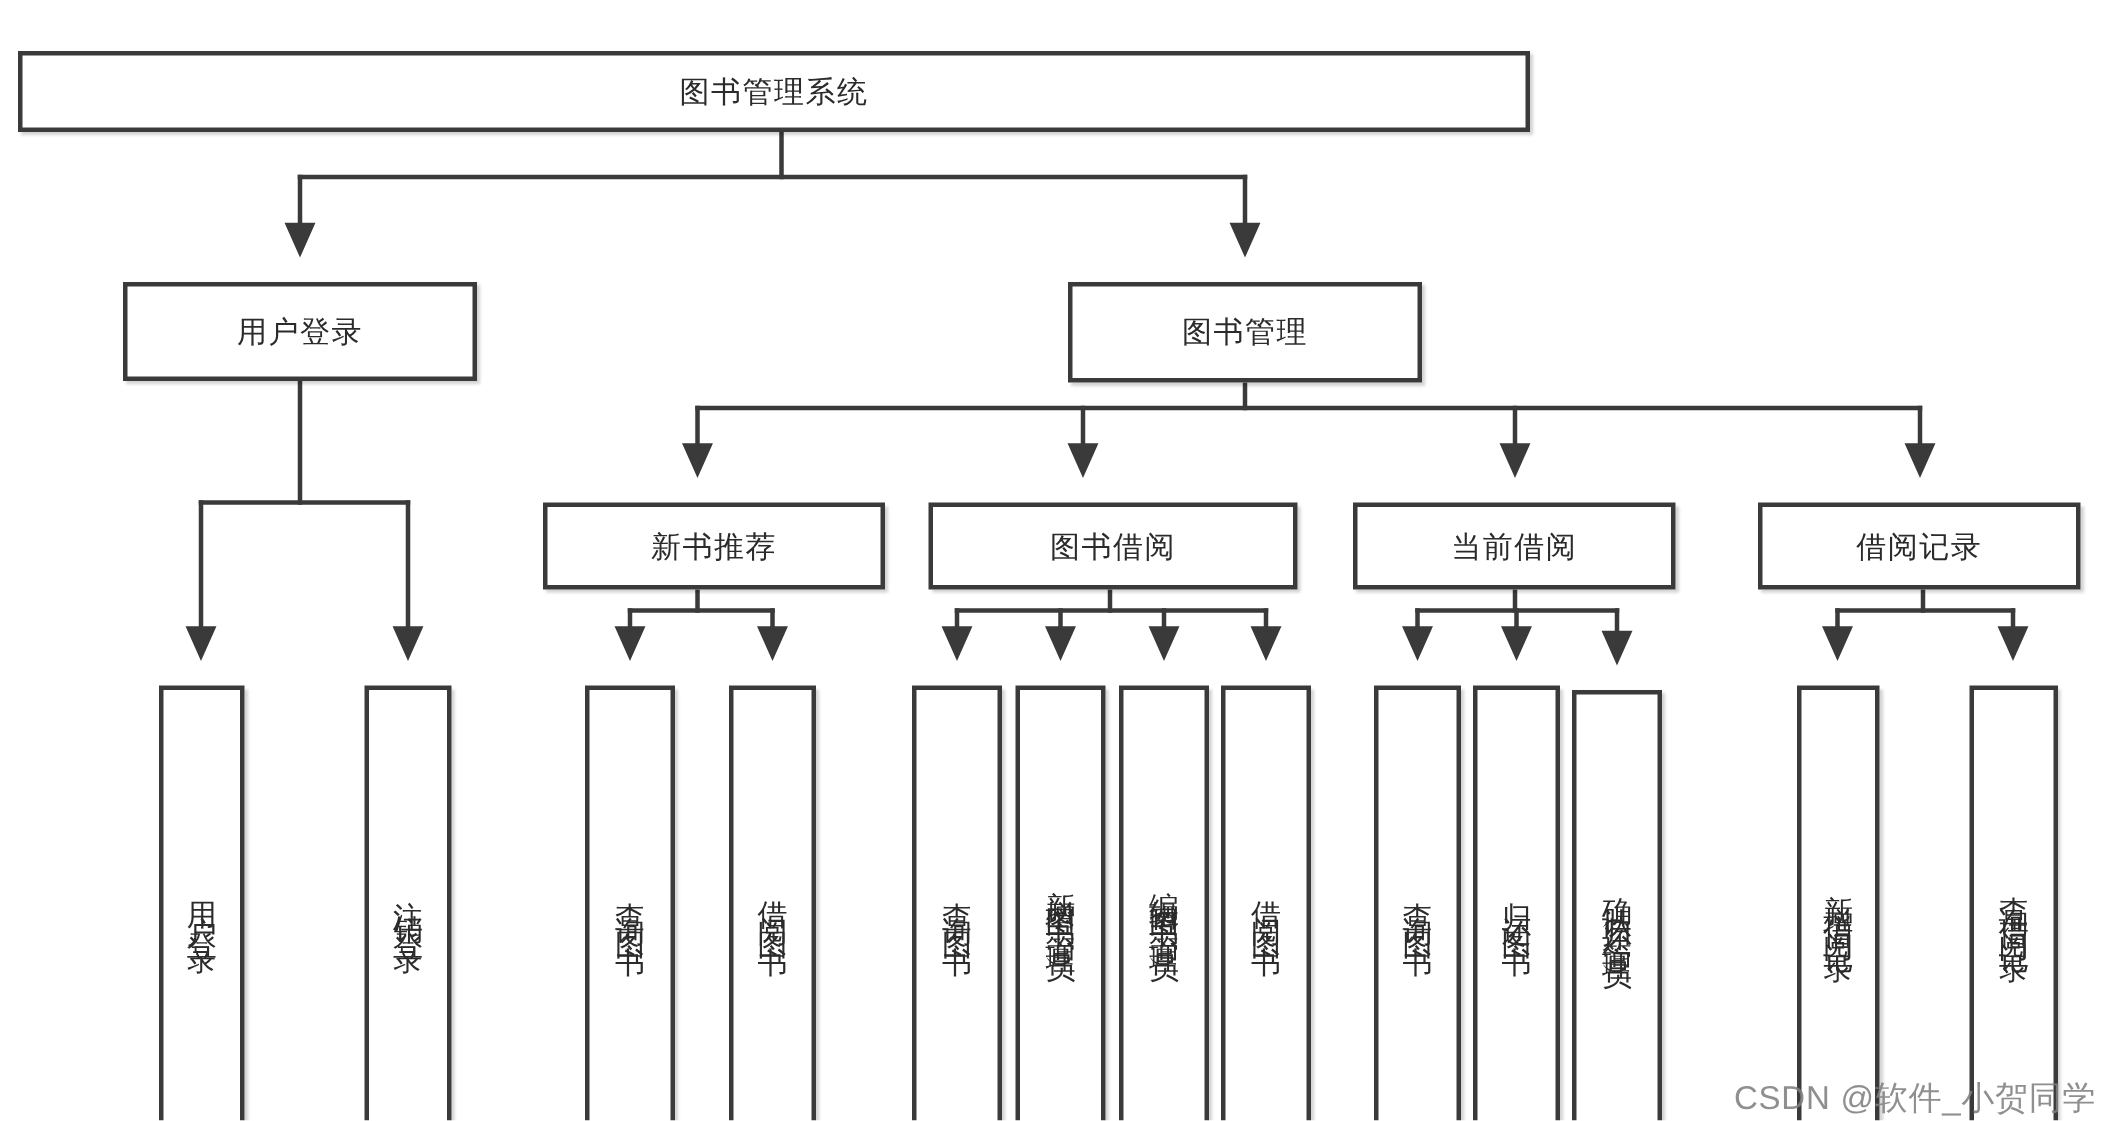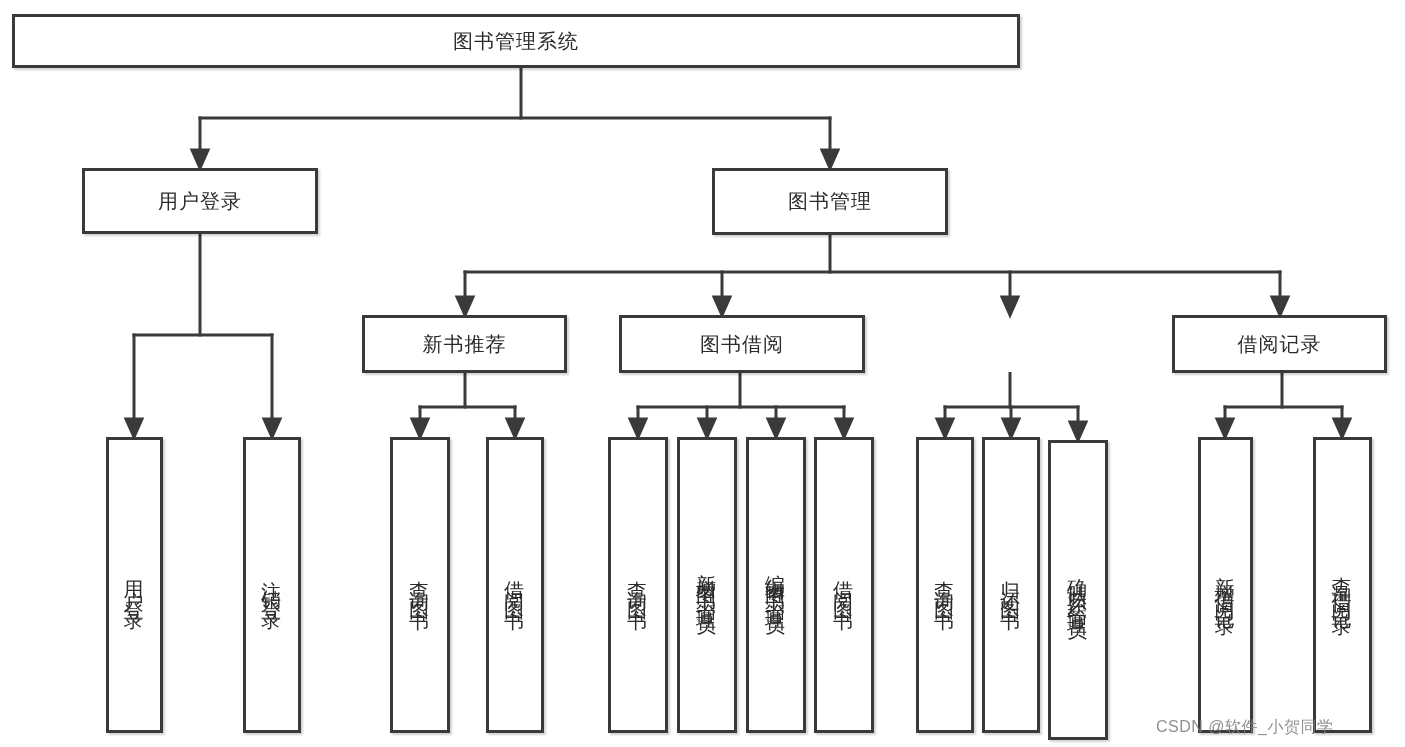--- a/index.html
+++ b/index.html
@@ -25,34 +25,35 @@
     border: 3px solid #3a3a3a;
     box-shadow: 2px 2px 2px rgba(0,0,0,0.18);
     display: flex;
     align-items: center;
     justify-content: center;
     color: #2b2b2b;
     font-size: 20px;
     letter-spacing: 1px;
     z-index: 2;
     white-space: nowrap;
+    margin-top: 20px;
   }
   .leaf {
     writing-mode: vertical-rl;
     text-orientation: mixed;
     letter-spacing: 10px;
     font-size: 20px;
     white-space: normal;
   }
   .watermark {
     position: absolute;
     left: 1156px; top: 717px;
     z-index: 5;
     color: rgba(128,128,128,0.88);
-    font-size: 16px;
+    font-size: 22px;
     letter-spacing: 0.5px;
     white-space: nowrap;
   }
 </style>
 </head>
 <body>
 
 <div class="stage">
 
   <svg class="wires" viewBox="0 0 1405 747" xmlns="http://www.w3.org/2000/svg">
@@ -122,25 +123,28 @@
     <span>图书管理系统</span>
   </div>
 
   <div class="node" style="left:82px; top:168px; width:236px; height:66px;">
     <span>用户登录</span>
   </div>
   <div class="node" style="left:712px; top:168px; width:236px; height:67px;">
     <span>图书管理</span>
   </div>
 
-  <div class="node" style="left:362px; top:315px; width:205px; height:58px;">
+  <div class="node" style="left:362px; top:315px; width:228px; height:58px;">
     <span>新书推荐</span>
   </div>
   <div class="node" style="left:619px; top:315px; width:246px; height:58px;">
     <span>图书借阅</span>
+  </div>
+  <div class="node" style="left:902px; top:315px; width:215px; height:58px;">
+    <span>当前借阅</span>
   </div>
   <div class="node" style="left:1172px; top:315px; width:215px; height:58px;">
     <span>借阅记录</span>
   </div>
 
   <div class="node leaf" style="left:106px; top:437px; width:57px; height:296px;">
     <span>用户登录</span>
   </div>
   <div class="node leaf" style="left:243px; top:437px; width:58px; height:296px;">
     <span>注销登录</span>

